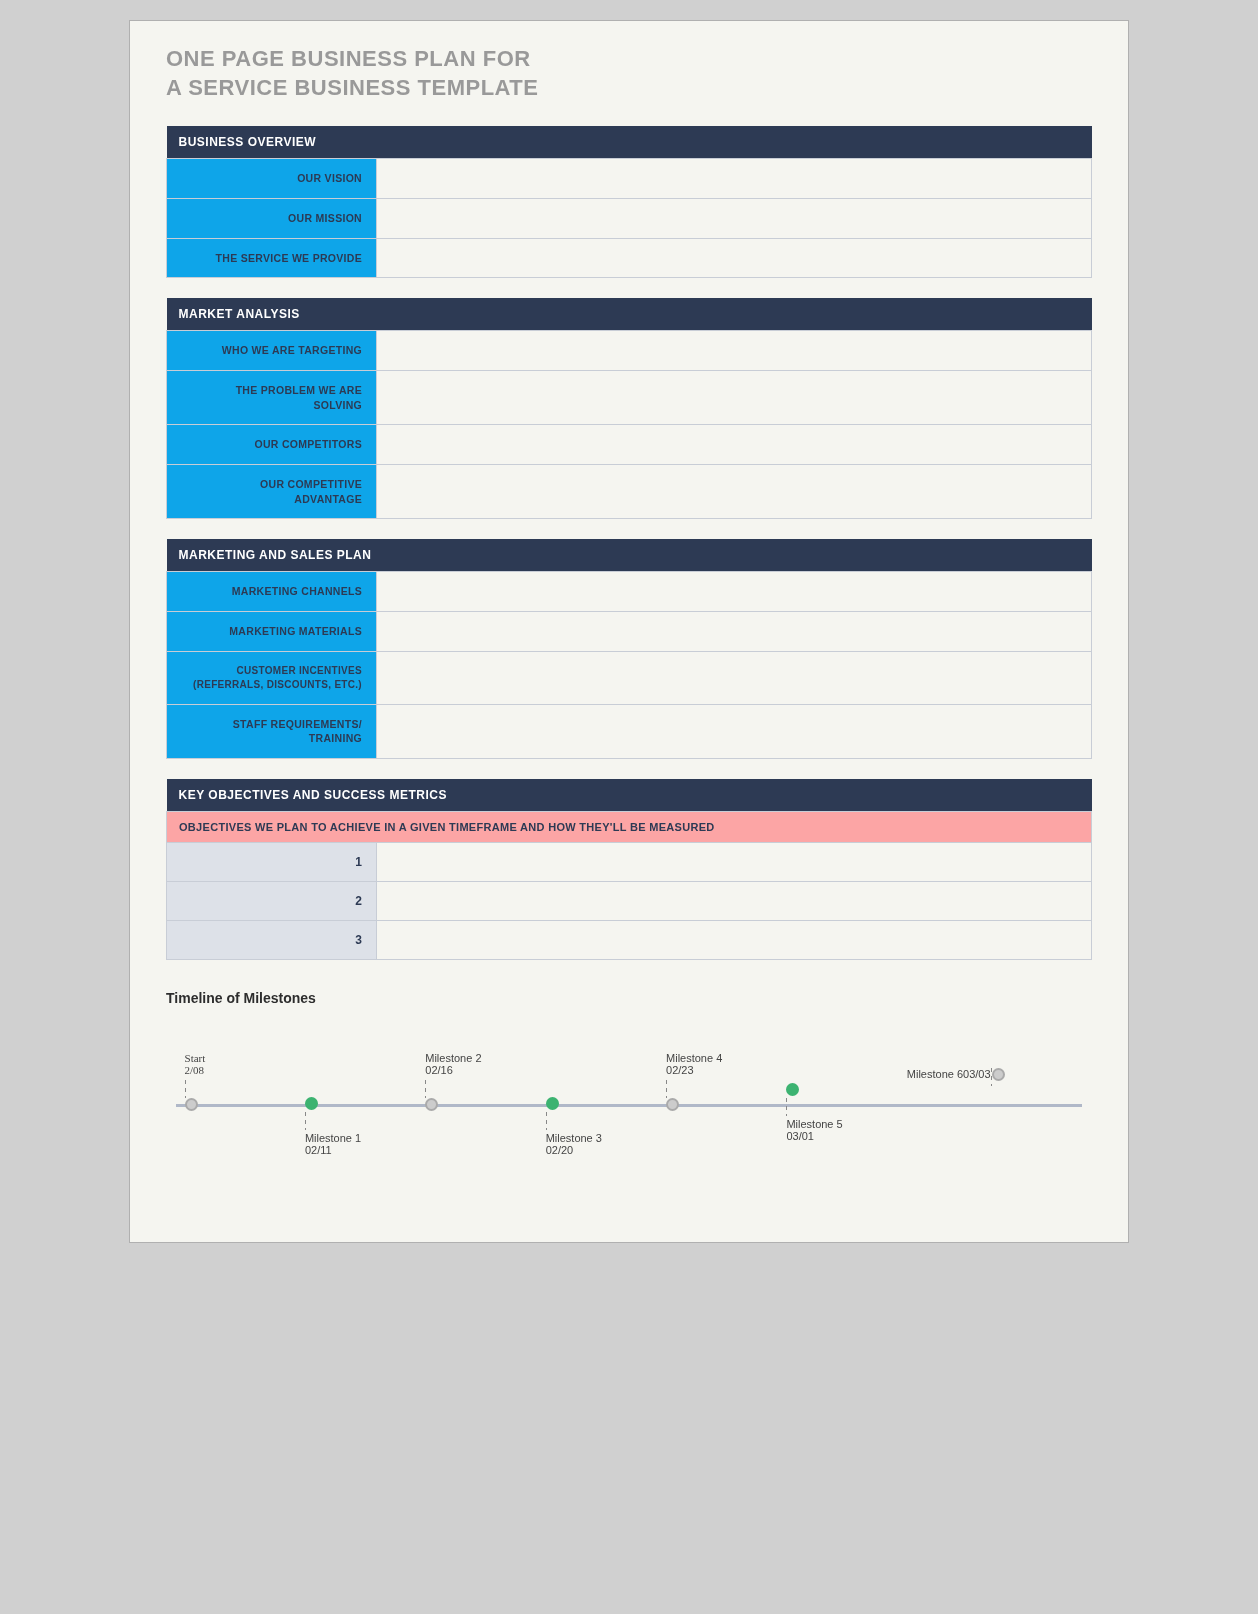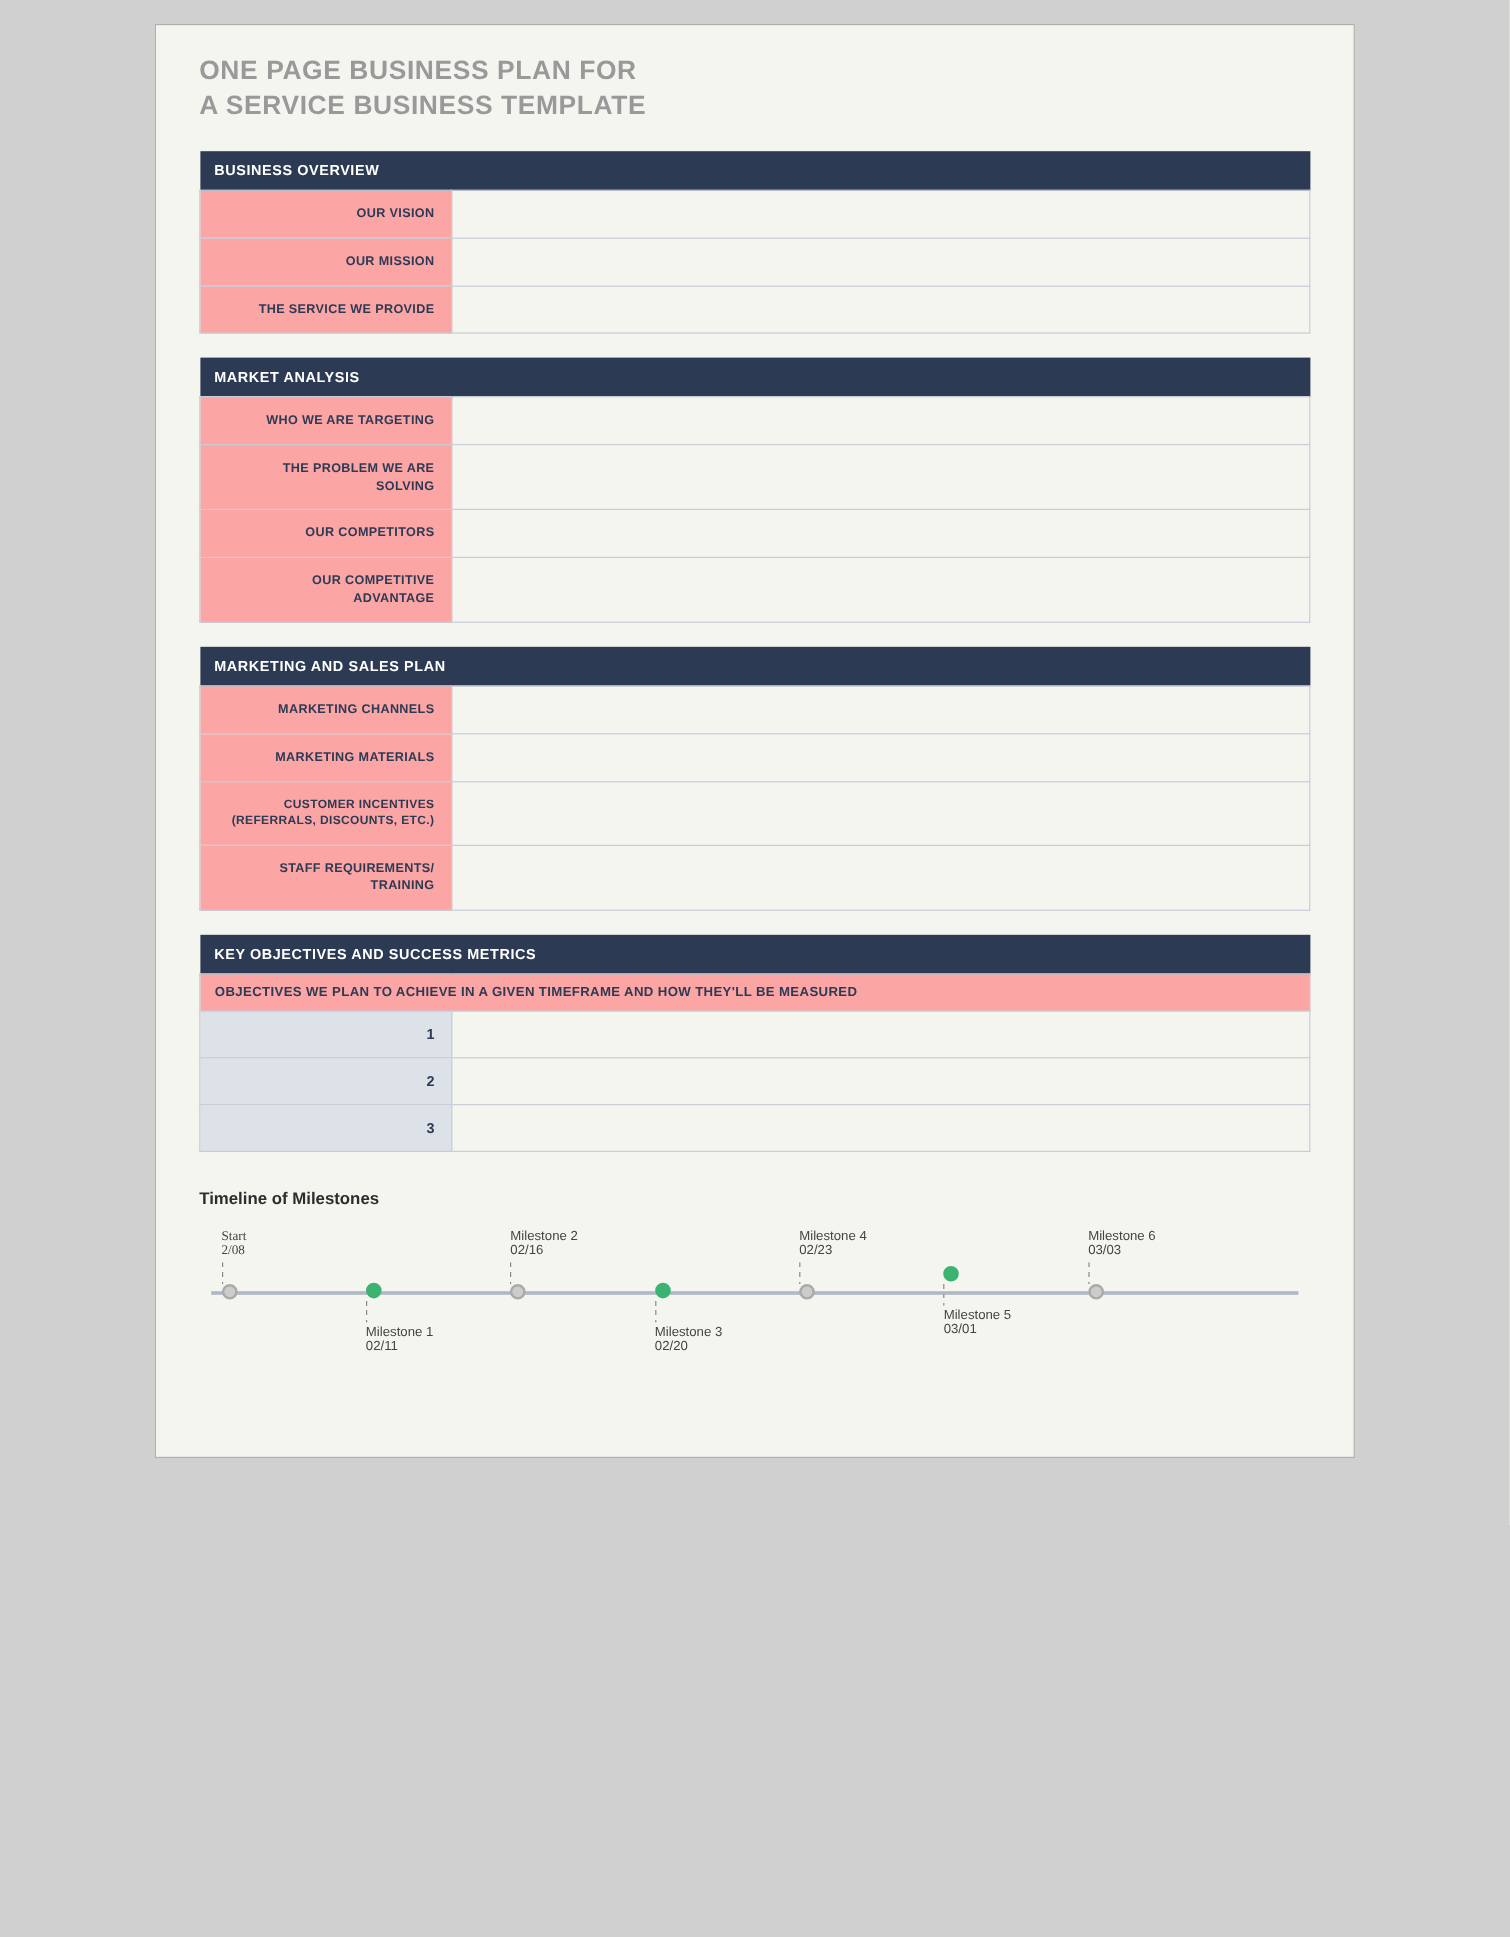--- a/index.html
+++ b/index.html
@@ -37,21 +37,21 @@
     .section-header td {
       background: #2d3a54;
       color: #ffffff;
       font-weight: bold;
       font-size: 12px;
       text-transform: uppercase;
       padding: 9px 12px;
       letter-spacing: 0.5px;
     }
     .label-cell {
-      background: #fca5a5;
+      background: #0ea5e9;
       color: #2d3a54;
       font-weight: bold;
       font-size: 10.5px;
       text-transform: uppercase;
       text-align: right;
       padding: 12px 14px;
       width: 210px;
       vertical-align: middle;
       letter-spacing: 0.3px;
       line-height: 1.4;
@@ -92,21 +92,21 @@
 
     
     .timeline-section {
       margin-top: 10px;
       padding: 10px 0 20px 0;
     }
     .timeline-title {
       font-weight: bold;
       font-size: 14px;
       color: #2d2d2d;
-      margin-bottom: 18px;
+      margin-bottom: 46px;
     }
     .timeline-wrapper {
       position: relative;
       height: 130px;
       width: 100%;
     }
     
     .timeline-line {
       position: absolute;
       top: 52px;
@@ -237,21 +237,21 @@
         <div style="width:13px;height:13px;border-radius:50%;background:#ccc;border:2px solid #aaa;"></div>
       </div>
 
       <div style="position:absolute; left:54%; top:0; display:flex; flex-direction:column; align-items:flex-start;">
         <span style="font-size:11px;color:#444;white-space:nowrap;">Milestone 4</span>
         <span style="font-size:11px;color:#444;white-space:nowrap;margin-bottom:4px;">02/23</span>
         <div style="width:1px;height:18px;background:repeating-linear-gradient(to bottom,#888 0,#888 4px,transparent 4px,transparent 8px);"></div>
         <div style="width:13px;height:13px;border-radius:50%;background:#ccc;border:2px solid #aaa;"></div>
       </div>
 
-      <div style="position:absolute; left:80%; top:0; display:flex; flex-direction:column; align-items:flex-start;text-align:center;">
+      <div style="position:absolute; left:80%; top:16px; display:flex; align-items:flex-start;text-align:center;">
         <span style="font-size:11px;color:#444;white-space:nowrap;">Milestone 6</span>
         <span style="font-size:11px;color:#444;white-space:nowrap;margin-bottom:4px;">03/03</span>
         <div style="width:1px;height:18px;background:repeating-linear-gradient(to bottom,#888 0,#888 4px,transparent 4px,transparent 8px);"></div>
         <div style="width:13px;height:13px;border-radius:50%;background:#ccc;border:2px solid #aaa;"></div>
       </div>
 
       <div style="position:absolute; left:15%; top:45px; display:flex; flex-direction:column; align-items:flex-start;">
         <div style="width:13px;height:13px;border-radius:50%;background:#3cb371;border:2px solid #3cb371;"></div>
         <div style="width:1px;height:18px;background:repeating-linear-gradient(to bottom,#888 0,#888 4px,transparent 4px,transparent 8px);margin-top:2px;"></div>
         <span style="font-size:11px;color:#444;white-space:nowrap;margin-top:2px;">Milestone 1</span>

